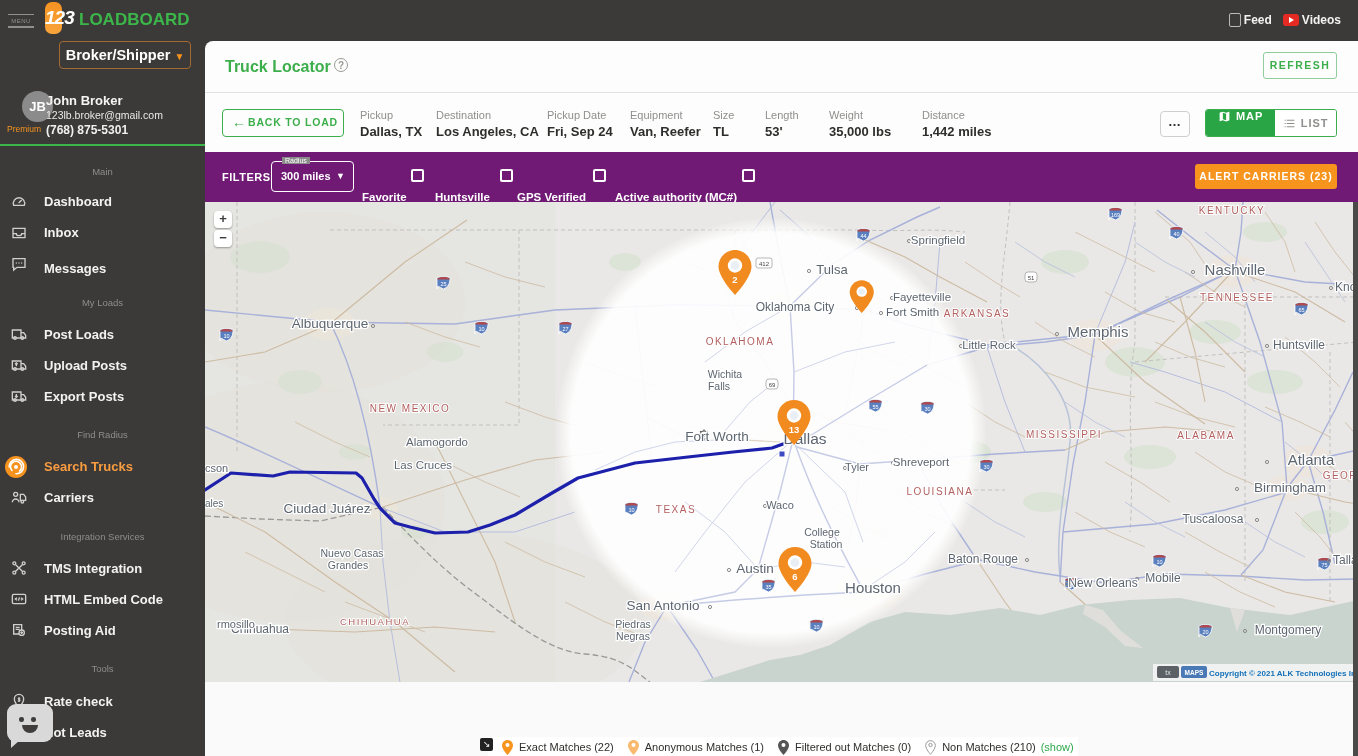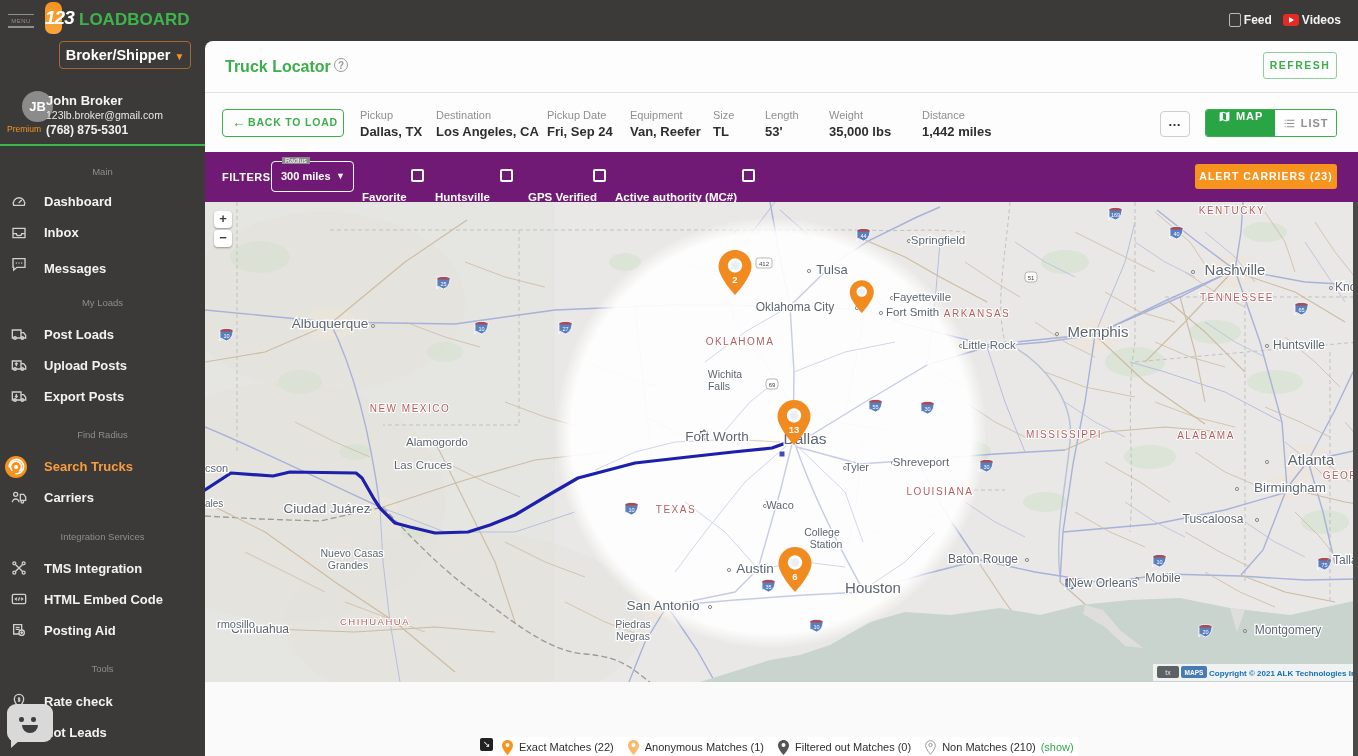--- a/index.html
+++ b/index.html
@@ -280,21 +280,21 @@
       <div class="ftxt">FILTERS</div>
       <div id="radius">
           <div class="rl">Radius</div>
           <div class="rv">300 miles</div>
           <div class="rc">▼</div>
         </div>
       <div class="chkl" style="left:157px;">Favorite</div>
         <div class="chk" style="left:206px;"></div>
       <div class="chkl" style="left:230px;">Huntsville</div>
         <div class="chk" style="left:295px;"></div>
-      <div class="chkl" style="left:323px;text-align:right;">GPS Verified</div>
+      <div class="chkl" style="left:312px;text-align:right;">GPS Verified</div>
         <div class="chk" style="left:388px;"></div>
       <div class="chkl" style="left:410px;">Active authority (MC#)</div>
         <div class="chk" style="left:537px;"></div>
       <div id="alertBtn">ALERT CARRIERS (23)</div>
     </div>
 
     <div id="map" class="abs">
       <svg id="mapsvg" width="1153" height="480" viewBox="0 0 1153 480" style="position:absolute;left:0;top:0;">
 <defs>
 <g id="pin">

